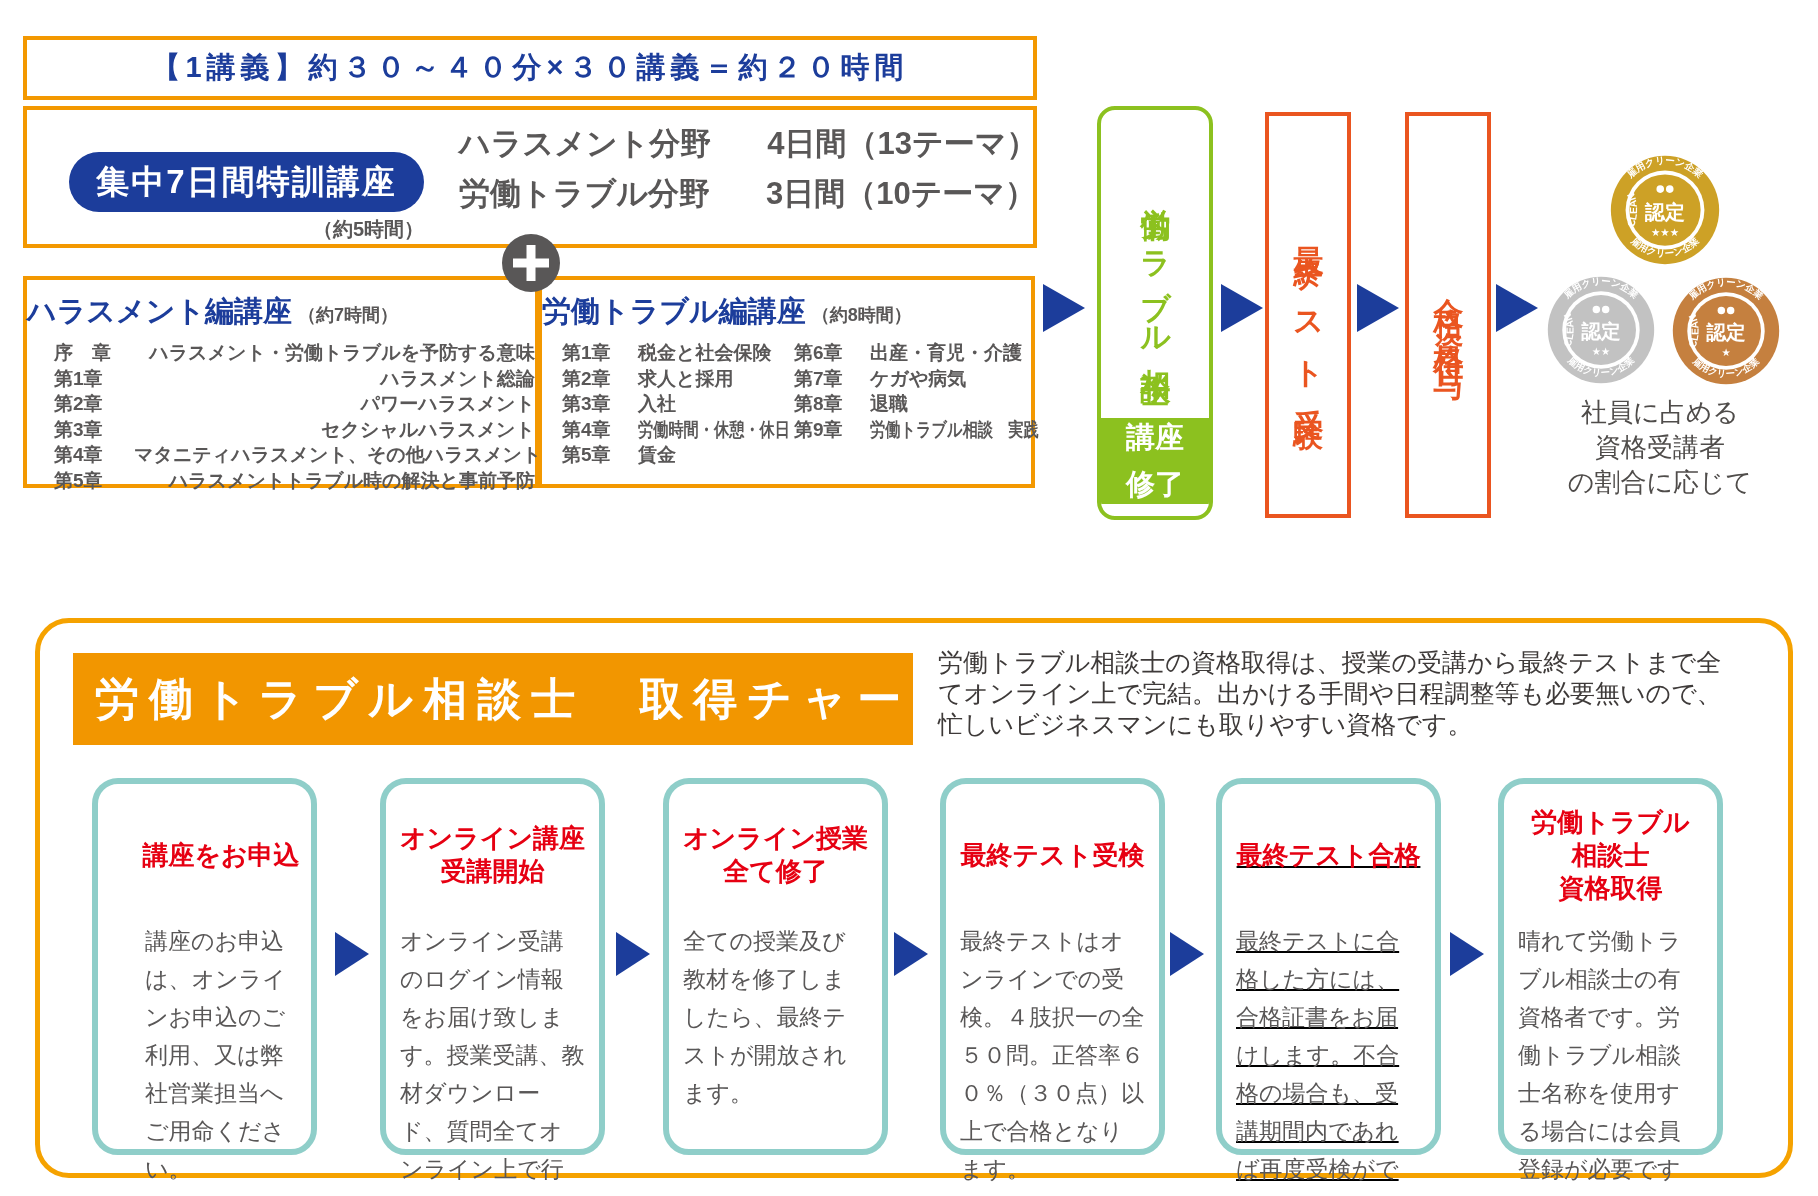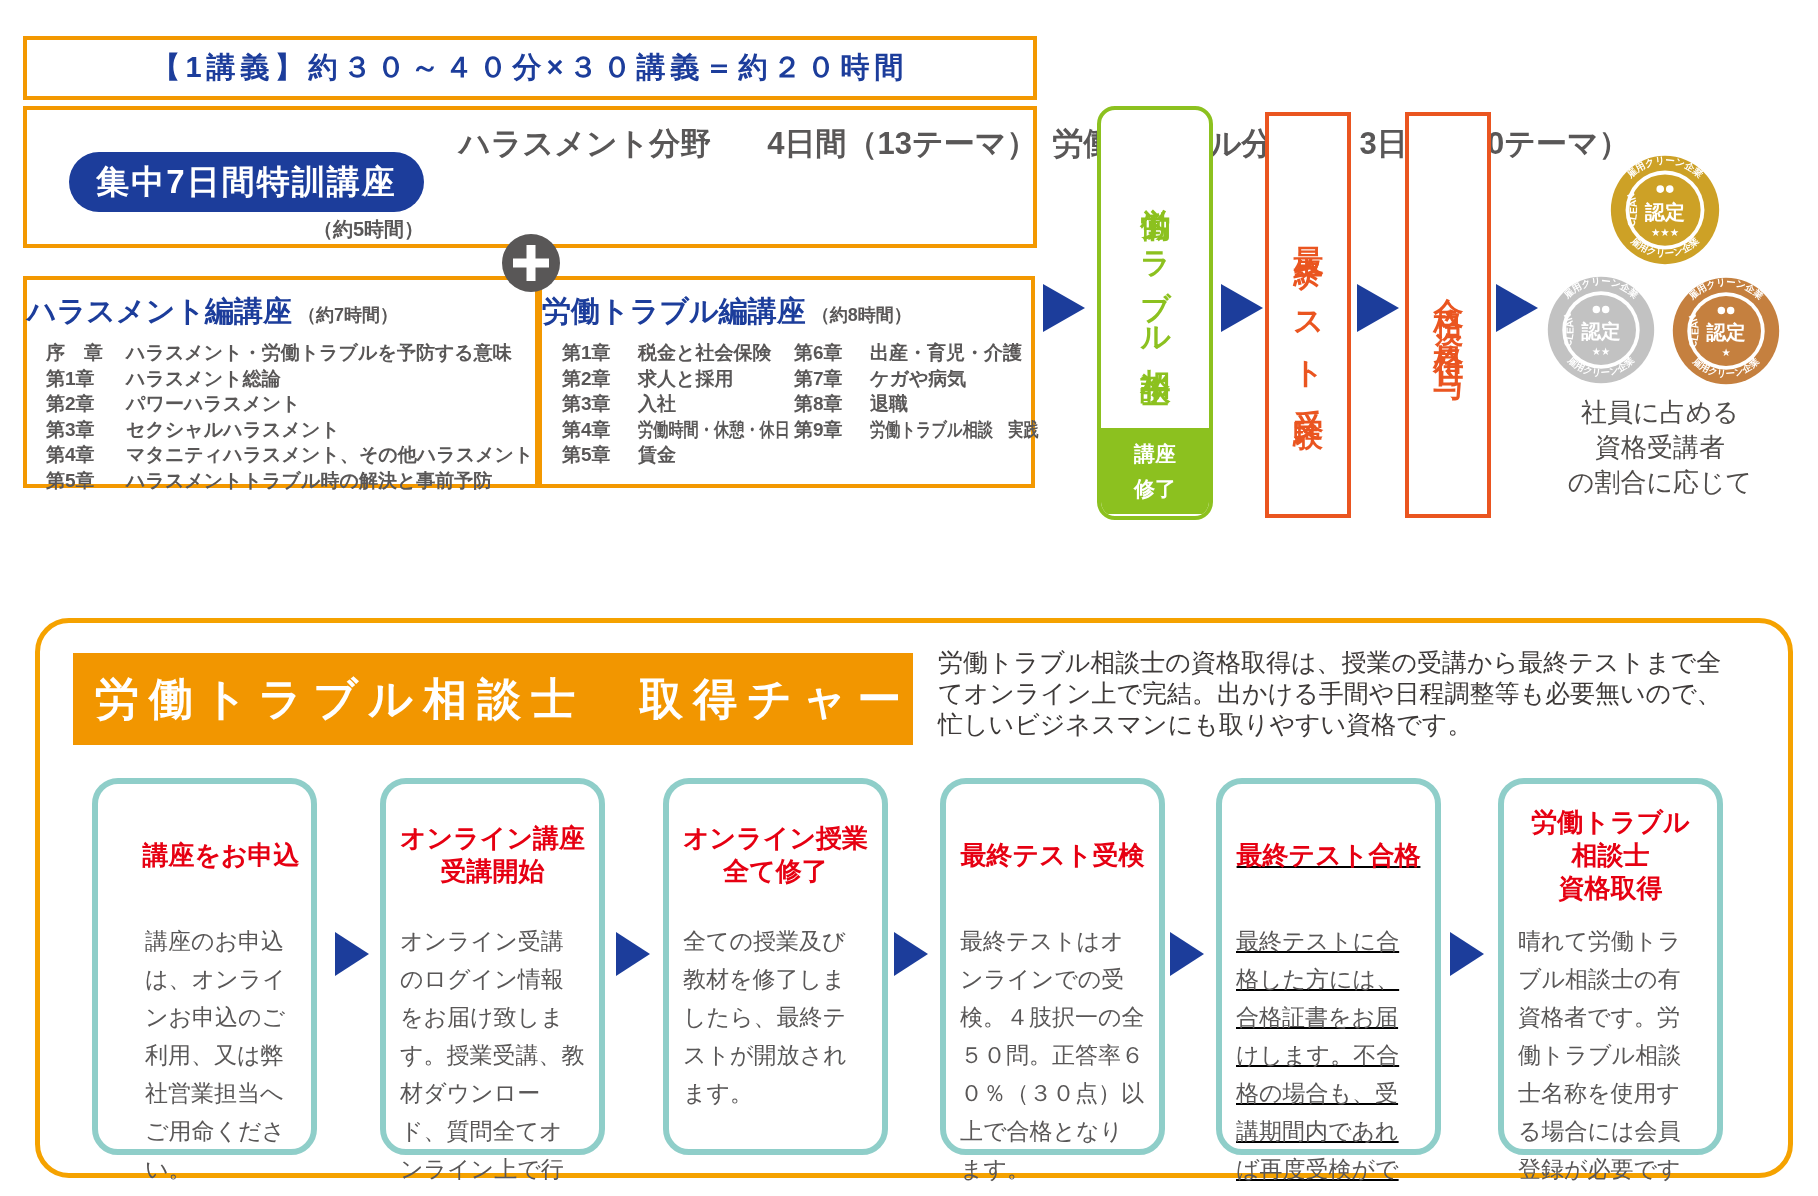--- a/index.html
+++ b/index.html
@@ -19,55 +19,55 @@
   .lecture-banner{position:absolute;left:23px;top:36px;width:1014px;height:64px;
     border:4px solid var(--orange);box-sizing:border-box;display:flex;align-items:center;justify-content:center;}
   .lecture-banner span{color:var(--blue);font-weight:bold;font-size:29px;letter-spacing:5px;white-space:nowrap;}
 
   .intensive-box{position:absolute;left:23px;top:106px;width:1014px;height:142px;
     border:4px solid var(--orange);box-sizing:border-box;background:#fff;}
   .pill{position:absolute;left:42px;top:42px;width:355px;height:60px;background:var(--blue);
     border-radius:30px;color:#fff;font-size:33px;font-weight:bold;display:flex;align-items:center;justify-content:center;letter-spacing:2px;white-space:nowrap;}
   .pill-duration{position:absolute;left:42px;top:106px;width:355px;text-align:right;
     color:var(--gray);font-weight:bold;font-size:20px;}
-  .fields{position:absolute;left:432px;top:16px;display:flex;gap:15px;}
+  .fields{position:absolute;left:432px;top:16px;display:flex;flex-direction:column;gap:15px;}
   .field-row{display:flex;gap:56px;color:var(--gray);font-weight:bold;font-size:31px;white-space:nowrap;line-height:35px;}
 
   .plus{position:absolute;left:502px;top:234px;width:58px;height:58px;border-radius:50%;background:#595757;z-index:5;}
   .plus::before{content:"";position:absolute;left:50%;top:50%;transform:translate(-50%,-50%);width:36px;height:9px;background:#fff;}
   .plus::after{content:"";position:absolute;left:50%;top:50%;transform:translate(-50%,-50%);width:9px;height:36px;background:#fff;}
 
   .courses-box{position:absolute;left:23px;top:276px;width:1012px;height:212px;
     border:4px solid var(--orange);box-sizing:border-box;background:#fff;}
   .v-divider{position:absolute;left:508px;top:0;bottom:0;width:7px;background:var(--orange);}
   .pane{position:absolute;top:0;bottom:0;}
   .pane-left{left:0;width:508px;}
   .pane-right{left:515px;right:0;}
   .course-title-row{text-align:left;margin-top:12px;white-space:nowrap;}
   .course-title{color:var(--blue);font-weight:bold;font-size:29px;}
   .course-duration{color:var(--gray);font-weight:bold;font-size:18px;margin-left:6px;}
   .ch-list{margin-top:8px;}
   .ch-row{display:flex;color:var(--gray);font-weight:bold;font-size:19px;line-height:25.5px;white-space:nowrap;}
-  .pane-left .ch-row{padding-left:19px;}
+  .pane-left .ch-row{padding-left:27px;justify-content:space-between;}
   .ch-no{width:80px;flex:0 0 auto;}
   .labor-cols{display:flex;padding-left:20px;margin-top:8px;}
   .lcol1{width:232px;flex:0 0 auto;}
   .lcol2{flex:1;}
   .labor-cols .ch-no{width:76px;}
   .condensed{transform:scaleX(0.8);transform-origin:left center;}
 
   .arr{position:absolute;width:0;height:0;border-top:24px solid transparent;border-bottom:24px solid transparent;border-left:42px solid var(--blue);}
 
   .green-box{position:absolute;left:1097px;top:106px;width:116px;height:414px;
     border:4px solid var(--green);border-radius:18px;box-sizing:border-box;background:#fff;overflow:hidden;}
   .green-label{position:absolute;left:0;right:0;top:0;bottom:86px;display:flex;align-items:center;justify-content:center;}
   .vtext{writing-mode:vertical-rl;text-orientation:upright;font-weight:bold;}
   .green-label .vtext{color:var(--green);font-size:30px;letter-spacing:4px;}
-  .green-footer{position:absolute;left:0;right:0;bottom:2px;height:86px;background:var(--green);
-    color:#fff;font-weight:bold;font-size:21px;line-height:35px;text-align:center;
+  .green-footer{position:absolute;left:0;right:0;bottom:12px;height:86px;background:var(--green);
+    color:#fff;font-weight:bold;font-size:29px;line-height:47px;text-align:center;
     display:flex;align-items:center;justify-content:center;white-space:pre-line;}
 
   .red-box{position:absolute;top:112px;width:86px;height:406px;border:4px solid var(--redorange);
     box-sizing:border-box;background:#fff;display:flex;align-items:center;justify-content:center;}
   .red-box .vtext{color:var(--redorange);font-size:30px;letter-spacing:12px;}
 
   .badge{position:absolute;}
   .badge-caption{position:absolute;left:1520px;top:395px;width:280px;text-align:center;
     color:#4F4C4A;font-size:26px;line-height:35px;white-space:pre-line;font-weight:500;}
 

